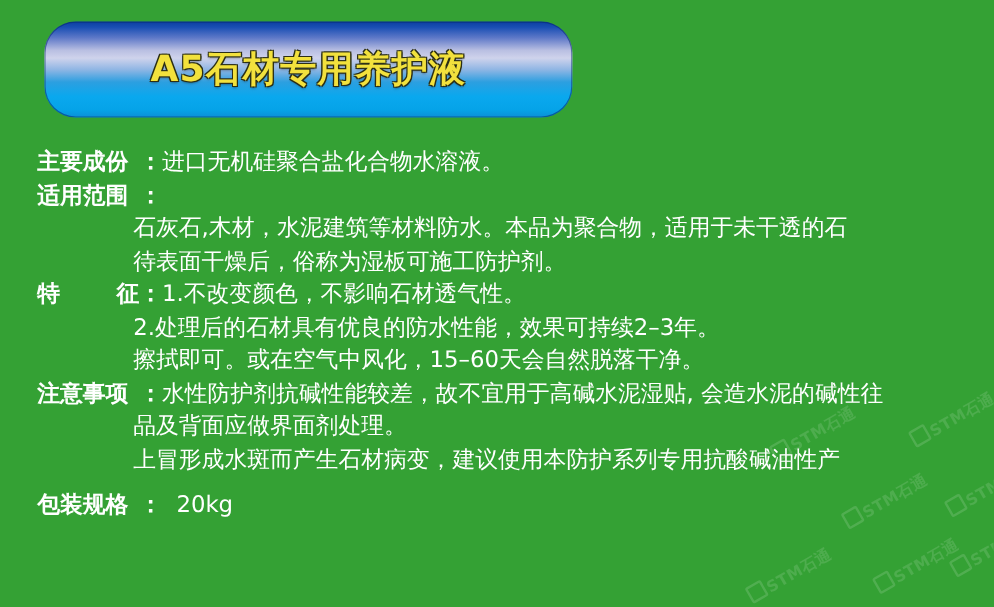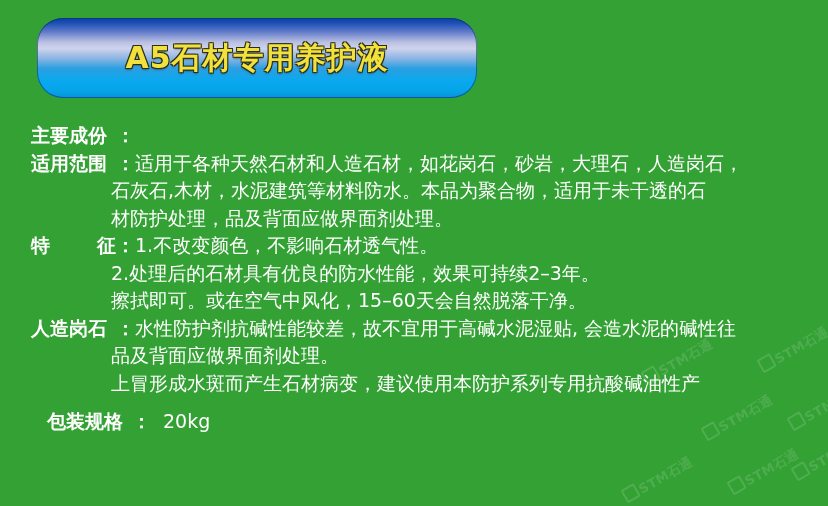--- a/index.html
+++ b/index.html
@@ -141,21 +141,20 @@
     line-height: 27.5px;
     white-space: nowrap;
   }
   .spec-cont.indent {
   }
   .pack-value {
     margin-left: 12px;
   }
   .spec-row.pack {
     margin-top: 11px;
-    margin-left: 16px;
   }
 </style>
 </head>
 <body>
 
 <div id="page">
 
   <div class="banner">
     <div class="banner-title">A5石材专用养护液</div>
   </div>
@@ -163,52 +162,52 @@
   <div class="spec-block">
 
     <div class="spec-row">
       <div class="spec-label">
         <span class="lab-text">
           <span>主要成份</span>
           <span></span>
         </span>
         <span class="lab-colon">：</span>
       </div>
+      <div class="spec-value">进口无机硅聚合盐化合物水溶液。</div>
     </div>
 
     <div class="spec-row">
       <div class="spec-label">
         <span class="lab-text">
           <span>适用范围</span>
           <span></span>
         </span>
         <span class="lab-colon">：</span>
       </div>
-      <div class="spec-value">适用于各种天然石材和人造石材，如花岗石，砂岩，大理石，人造岗石，</div>
     </div>
     <div class="spec-cont">石灰石,木材，水泥建筑等材料防水。本品为聚合物，适用于未干透的石</div>
-    <div class="spec-cont">材防护处理，品及背面应做界面剂处理。</div>
+    <div class="spec-cont">待表面干燥后，俗称为湿板可施工防护剂。</div>
 
     <div class="spec-row">
       <div class="spec-label wide-track">
         <span class="lab-text">
           <span>特</span>
           <span>征</span>
         </span>
         <span class="lab-colon">：</span>
       </div>
       <div class="spec-value">1.不改变颜色，不影响石材透气性。</div>
     </div>
     <div class="spec-cont">2.处理后的石材具有优良的防水性能，效果可持续2–3年。</div>
     <div class="spec-cont indent">擦拭即可。或在空气中风化，15–60天会自然脱落干净。</div>
 
     <div class="spec-row">
       <div class="spec-label">
         <span class="lab-text">
-          <span>人造岗石</span>
+          <span>注意事项</span>
           <span></span>
         </span>
         <span class="lab-colon">：</span>
       </div>
       <div class="spec-value">水性防护剂抗碱性能较差，故不宜用于高碱水泥湿贴, 会造水泥的碱性往</div>
     </div>
     <div class="spec-cont">品及背面应做界面剂处理。</div>
     <div class="spec-cont">上冒形成水斑而产生石材病变，建议使用本防护系列专用抗酸碱油性产</div>
 
     <div class="spec-row pack">

